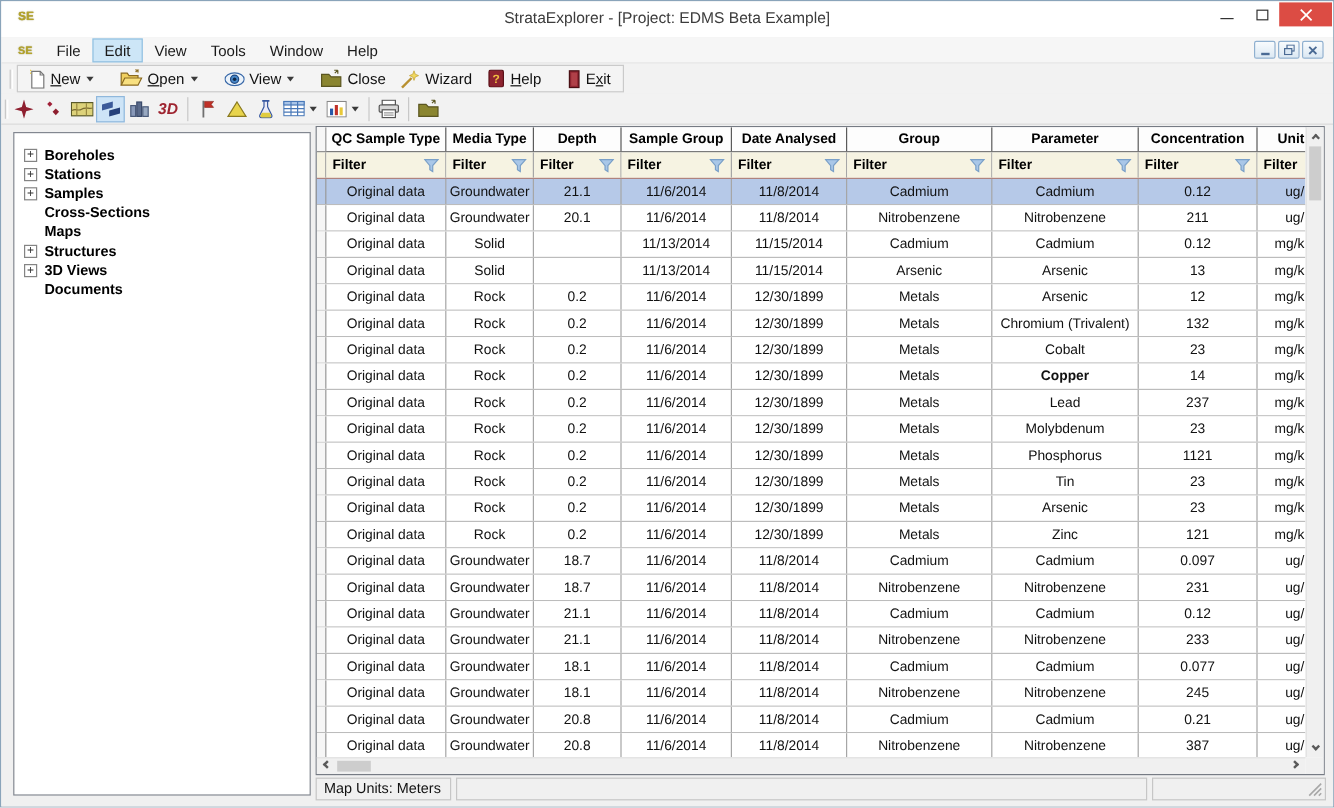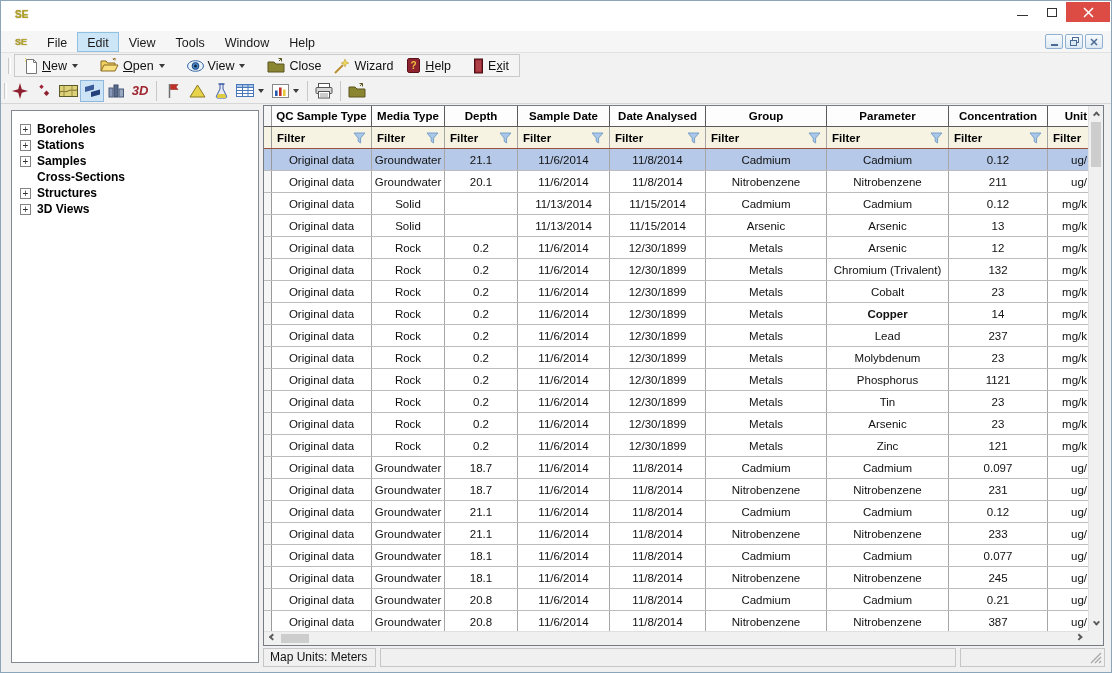--- a/index.html
+++ b/index.html
@@ -87,20 +87,21 @@
   .sb3 { left:697px; width:145px; }
   .resize-grip { position:absolute; right:2px; bottom:2px; }
 </style>
 </head>
 <body>
 
 <div class="window">
 
   <div class="titlebar">
     <span class="app-logo">SE</span>
+    <span class="title-text">StrataExplorer - [Project: EDMS Beta Example]</span>
     <div class="cap-controls">
       <div class="cap-btn">
           <span class="glyph-min"></span>
         </div>
       <div class="cap-btn">
           <span class="glyph-max"></span>
         </div>
       <div class="cap-btn close">
         <svg width="11" height="11">
             <path d="M1 1l9 9M10 1l-9 9" stroke="#fff" stroke-width="1.5"></path>
@@ -305,37 +306,45 @@
         </div>
         <div class="tree-item">
           <span class="plusbox">+</span>
           <span class="tree-label">Samples</span>
         </div>
         <div class="tree-item">
           <span class="plusbox hidden"></span>
           <span class="tree-label">Cross-Sections</span>
         </div>
         <div class="tree-item">
+          <span class="plusbox hidden"></span>
+          <span class="tree-label">Maps</span>
+        </div>
+        <div class="tree-item">
           <span class="plusbox">+</span>
           <span class="tree-label">Structures</span>
         </div>
         <div class="tree-item">
           <span class="plusbox">+</span>
           <span class="tree-label">3D Views</span>
+        </div>
+        <div class="tree-item">
+          <span class="plusbox hidden"></span>
+          <span class="tree-label">Documents</span>
         </div>
       </div>
 
     <div class="grid">
       <div class="grid-content">
         <div class="ghead" id="ghead">
             <div class="gcell strip" style="width: 8px;"></div>
             <div class="gcell" style="width: 100px;">QC Sample Type</div>
             <div class="gcell" style="width: 73px;">Media Type</div>
             <div class="gcell" style="width: 73px;">Depth</div>
-            <div class="gcell" style="width: 92px;">Sample Date</div>
+            <div class="gcell" style="width: 92px;">Sample Group</div>
             <div class="gcell" style="width: 96px;">Date Analysed</div>
             <div class="gcell" style="width: 121px;">Group</div>
             <div class="gcell" style="width: 122px;">Parameter</div>
             <div class="gcell" style="width: 99px;">Concentration</div>
             <div class="gcell unit" style="width: 42px;">Unit</div>
           </div>
         <div class="gfilter" id="gfilter">
             <div class="gcell strip" style="width: 8px;"></div>
             <div class="gcell" style="width: 100px;">
               <span>Filter</span>

